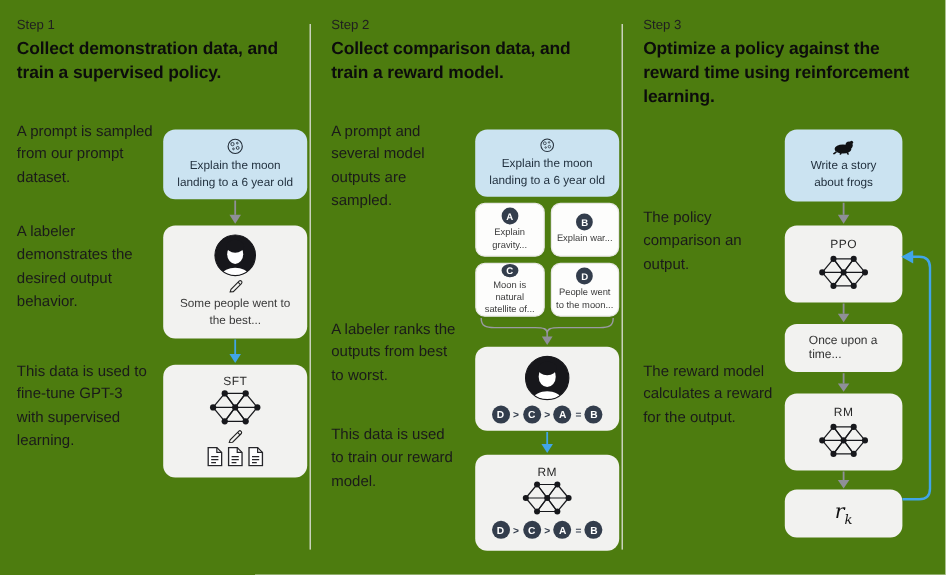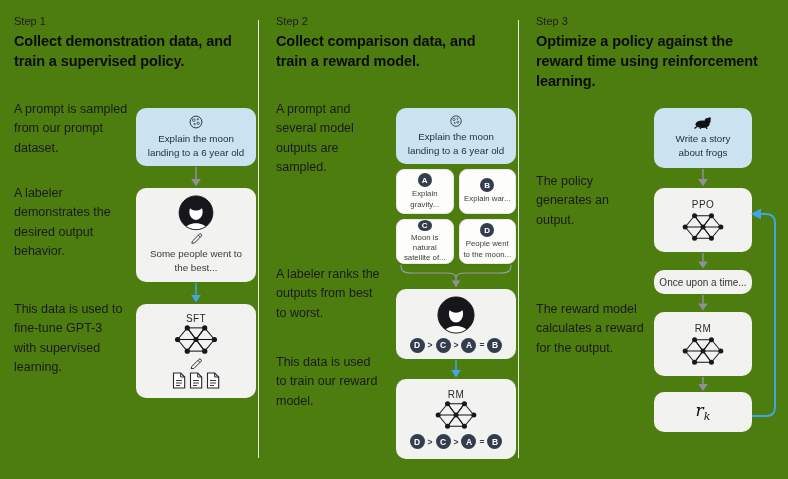--- a/index.html
+++ b/index.html
@@ -277,21 +277,21 @@
         <span class="pill">A</span>
         <span class="pill-sep">=</span>
         <span class="pill">B</span>
       </div>
     </div>
   </div>
 
   <div class="step-label" style="left:536px">Step 3</div>
   <h2 class="heading" style="left:536px; width:240px">Optimize a policy against the reward time using reinforcement learning.</h2>
 
-  <p class="body-text" style="left:536px; top:172px; width:82px">The policy generates an output.</p>
+  <p class="body-text" style="left:536px; top:172px; width:82px">The policy comparison an output.</p>
   <p class="body-text" style="left:536px; top:300px; width:115px">The reward model calculates a reward for the output.</p>
 
   <div class="stack" style="left:654px; top:108px; width:98px">
 
     <div class="box blue-box" style="height:60px; padding:6px 8px">
       <svg width="20" height="13" viewBox="0 0 20 13">
         <ellipse cx="9.5" cy="8.2" rx="7" ry="3.8" fill="#101114"></ellipse>
         <circle cx="14.6" cy="5" r="3" fill="#101114"></circle>
         <circle cx="16.6" cy="2.6" r="1.3" fill="#101114"></circle>
         <path d="M4,10.5 L1.5,12.5 M8,11.5 L7,13 M13,11 L14,13" stroke="#101114" stroke-width="1.3"></path>
@@ -335,21 +335,21 @@
           <circle cx="23" cy="16" r="2.7"></circle>
         </g>
       </svg>
     </div>
 
     <svg class="arrow-svg" width="14" height="18" viewBox="0 0 14 18">
       <line x1="7" y1="1" x2="7" y2="9.5" stroke="#8f8f99" stroke-width="1.5"></line>
       <polygon points="2.2,9.5 11.8,9.5 7,16.5" fill="#8f8f99"></polygon>
     </svg>
 
-    <div class="box gray-box" style="height:24px; padding:4px">
+    <div class="box gray-box" style="height:24px; padding:20px">
       <div class="output-caption">Once upon a time...</div>
     </div>
 
     <svg class="arrow-svg" width="14" height="18" viewBox="0 0 14 18">
       <line x1="7" y1="1" x2="7" y2="9.5" stroke="#8f8f99" stroke-width="1.5"></line>
       <polygon points="2.2,9.5 11.8,9.5 7,16.5" fill="#8f8f99"></polygon>
     </svg>
 
     <div class="box gray-box" style="height:64px; padding:6px">
       <div class="model-label">RM</div>

